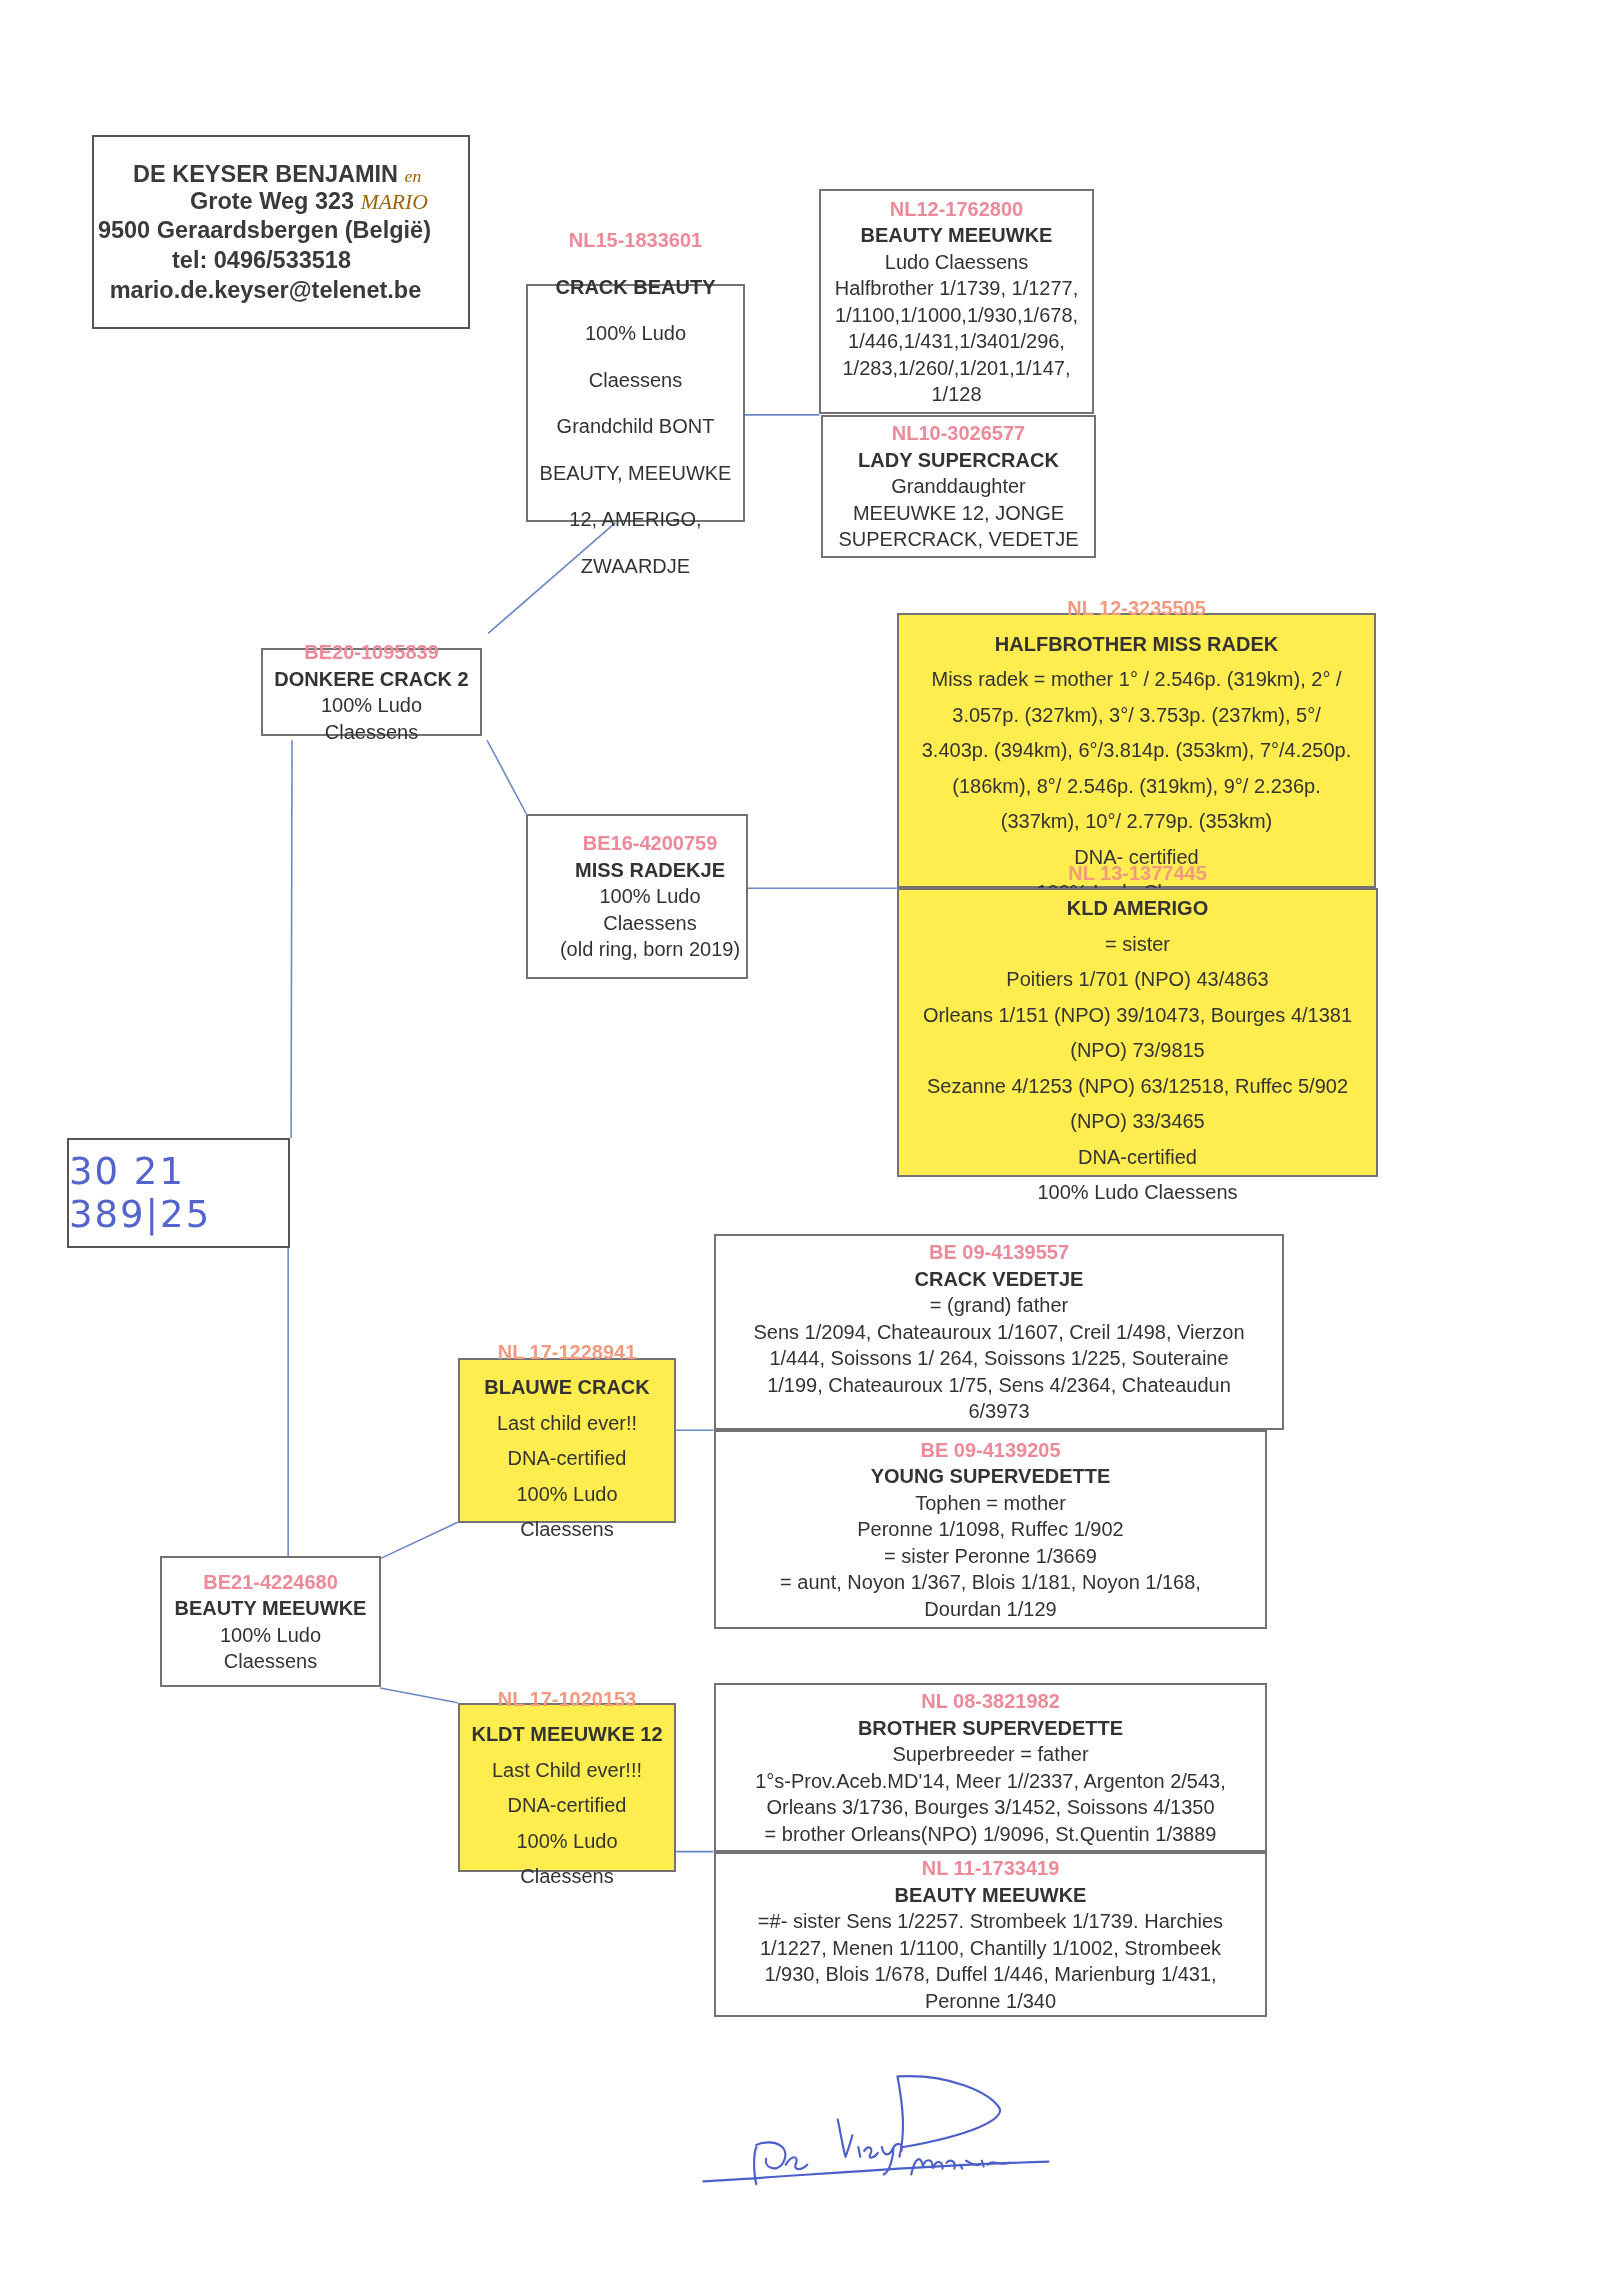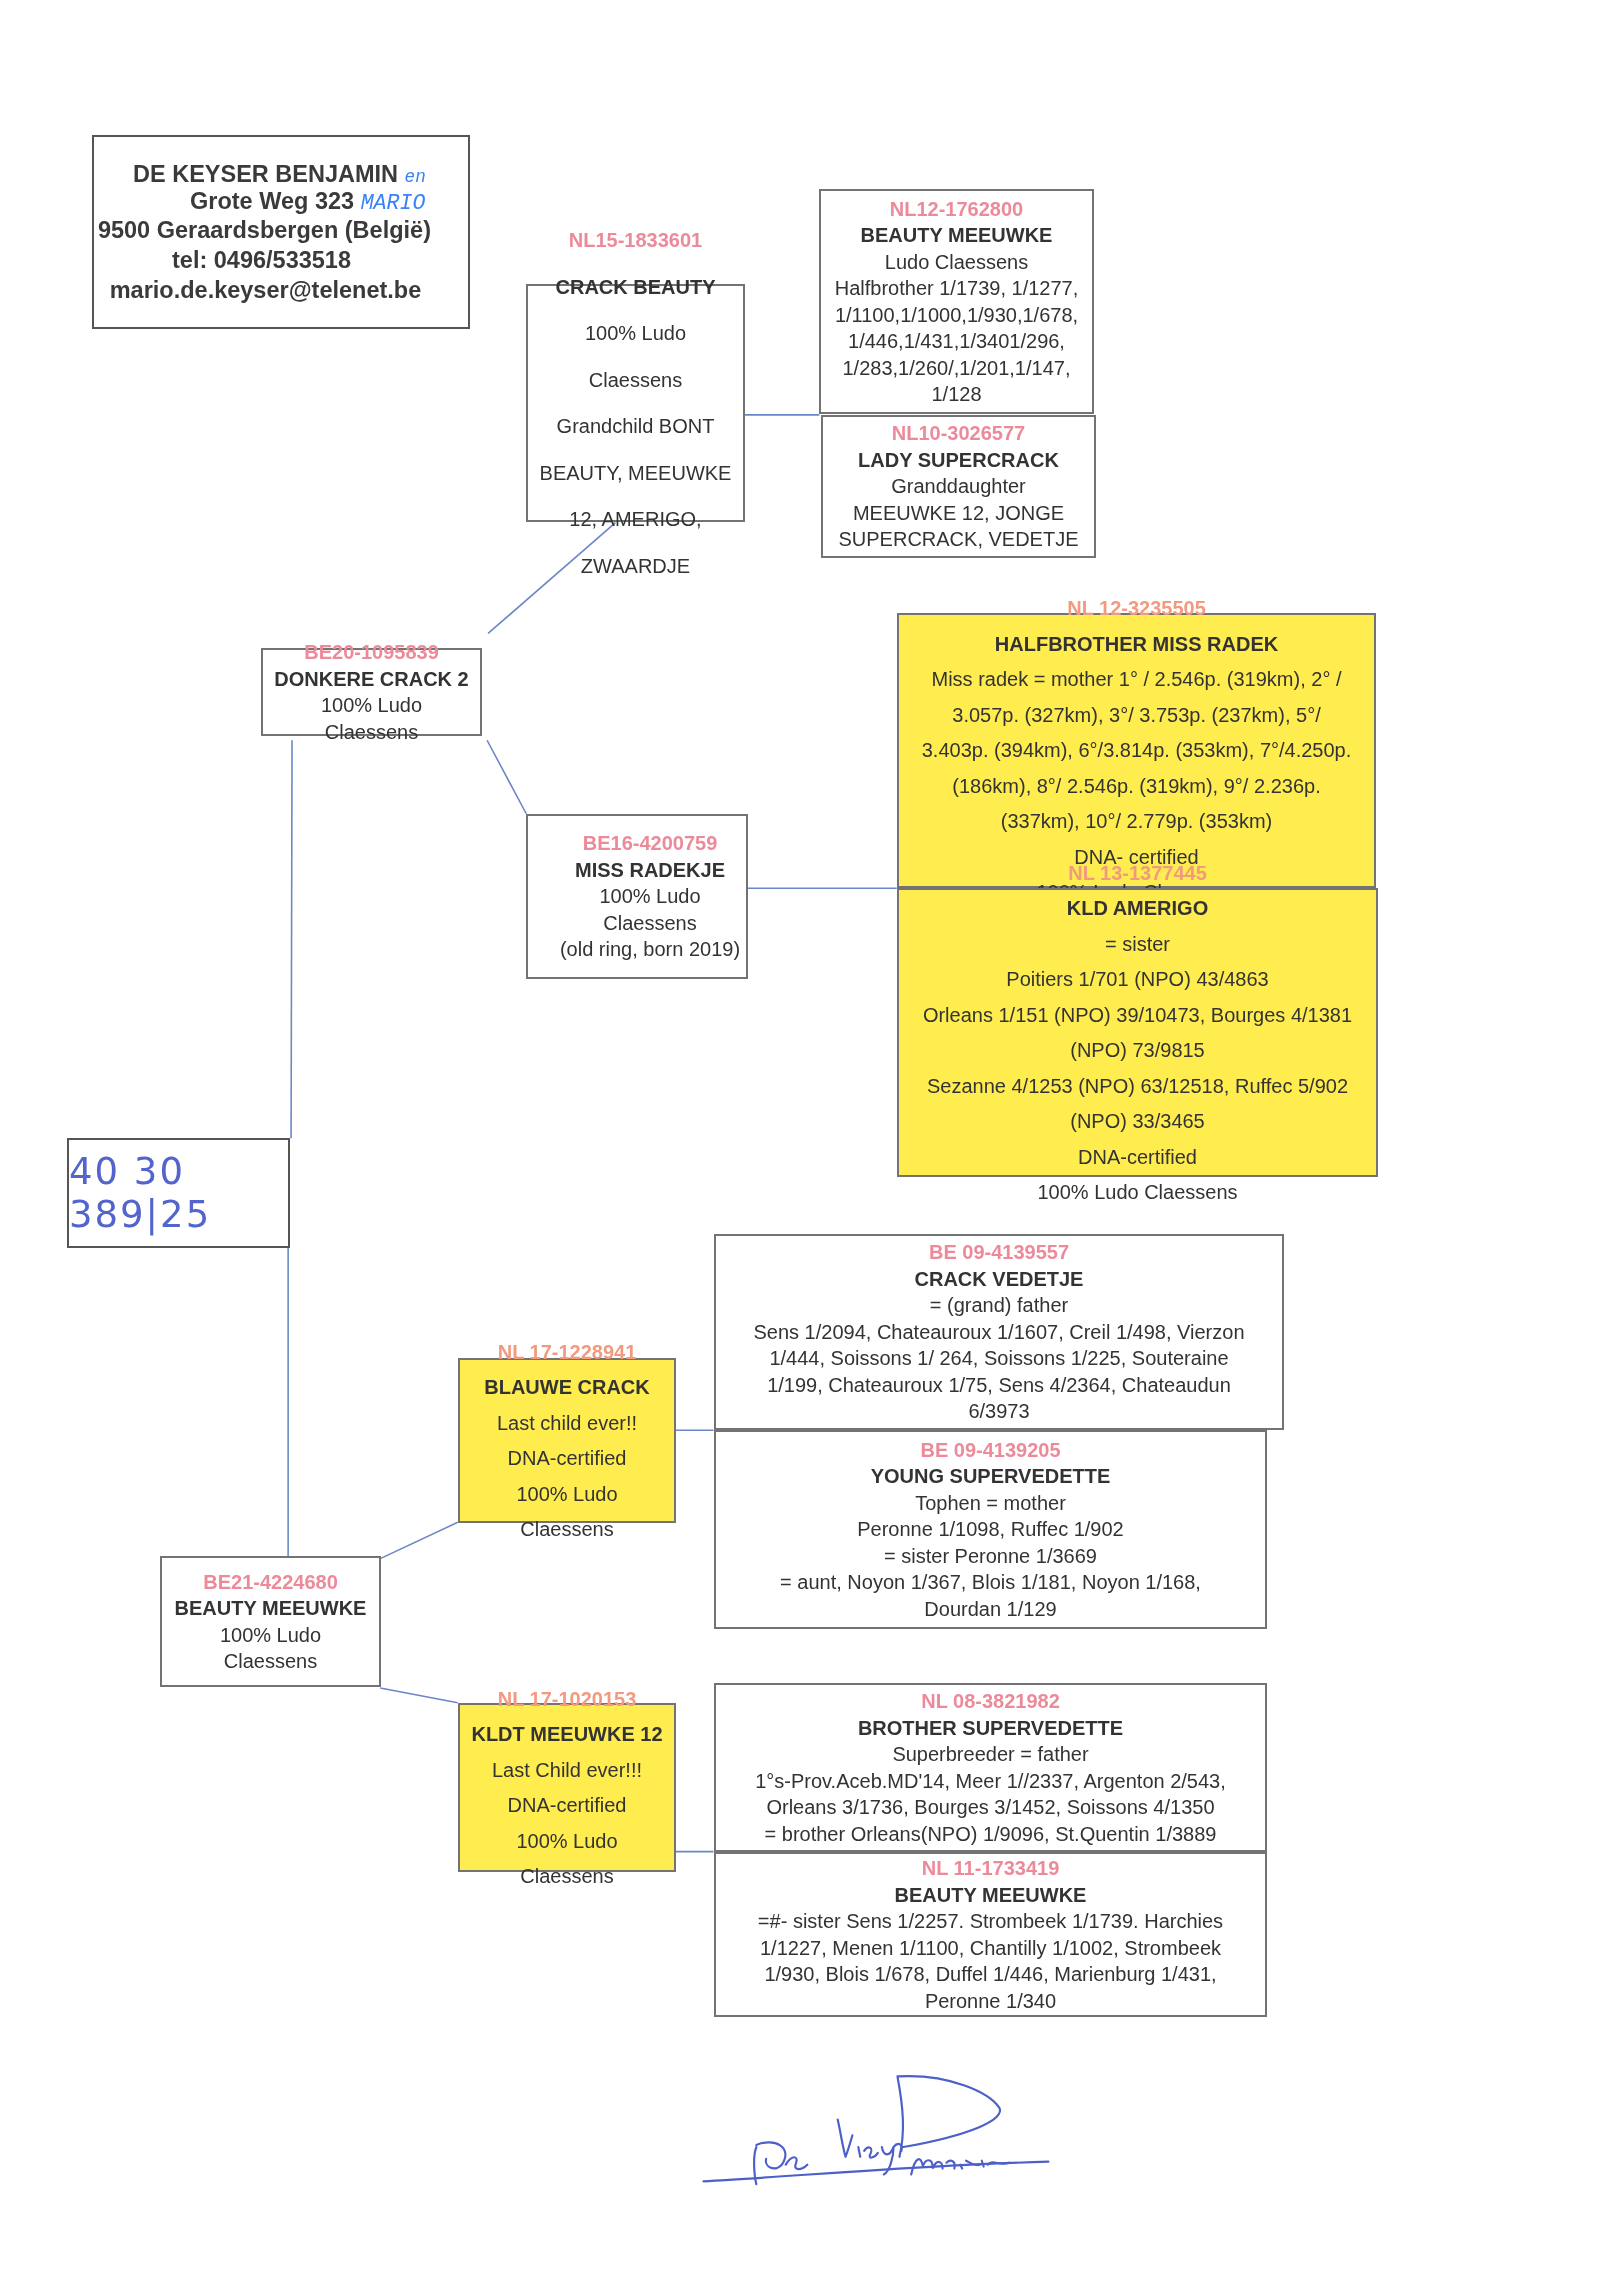--- a/index.html
+++ b/index.html
@@ -10,21 +10,21 @@
            display: flex; flex-direction: column; justify-content: center; }
     .box.yellow { background: #ffec4f; gap: 9px; }
     .ring { color: #ec8a9a; font-weight: bold; }
     .yellow .ring { color: #f29a7f; }
     .name { font-weight: bold; color: #333333; }
     .line { display: block; }
     .owner { position: absolute; left: 92px; top: 135px; width: 378px; height: 194px;
              box-sizing: border-box; border: 2px solid #555555; font-weight: bold;
              font-size: 23.5px; line-height: 30px; color: #3a3a3a; }
     .owner div { position: absolute; white-space: nowrap; }
-    .hand { font-family: Liberation Mono, monospace; color: #3b82f6; font-weight: normal; font-style: italic; }
+    .hand { font-family: Liberation Serif, serif; color: #a16207; font-weight: normal; font-style: italic; }
     .ringbox { position: absolute; left: 67px; top: 1138px; width: 223px; height: 110px;
                box-sizing: border-box; border: 2px solid #555555; display: flex;
                align-items: center; justify-content: center; }
     .ringbox span { font-family: "DejaVu Sans", sans-serif; color: #5365cc; font-size: 37px; letter-spacing: 2px; }
     svg.connectors { position: absolute; left: 0; top: 0; width: 1621px; height: 2291px; pointer-events: none; }
     .sig { position: absolute; left: 676px; top: 2049px; width: 392px; height: 147px; }
   </style>
 </head>
 <body>
 
@@ -115,21 +115,21 @@
     <span class="line">Poitiers 1/701 (NPO) 43/4863</span>
     <span class="line">Orleans 1/151 (NPO) 39/10473, Bourges 4/1381</span>
     <span class="line">(NPO) 73/9815</span>
     <span class="line">Sezanne 4/1253 (NPO) 63/12518, Ruffec 5/902</span>
     <span class="line">(NPO) 33/3465</span>
     <span class="line">DNA-certified</span>
     <span class="line">100% Ludo Claessens</span>
   </div>
 
 <div class="ringbox">
-  <span>40 30 389|25</span>
+  <span>30 21 389|25</span>
 </div>
 
 <div class="box" style="left:714px; top:1234px; width:570px; height:196px;">
     <span class="line ring">BE 09-4139557</span>
     <span class="line name">CRACK VEDETJE</span>
     <span class="line">= (grand) father</span>
     <span class="line">Sens 1/2094, Chateauroux 1/1607, Creil 1/498, Vierzon</span>
     <span class="line">1/444, Soissons 1/ 264, Soissons 1/225, Souteraine</span>
     <span class="line">1/199, Chateauroux 1/75, Sens 4/2364, Chateaudun</span>
     <span class="line">6/3973</span>

